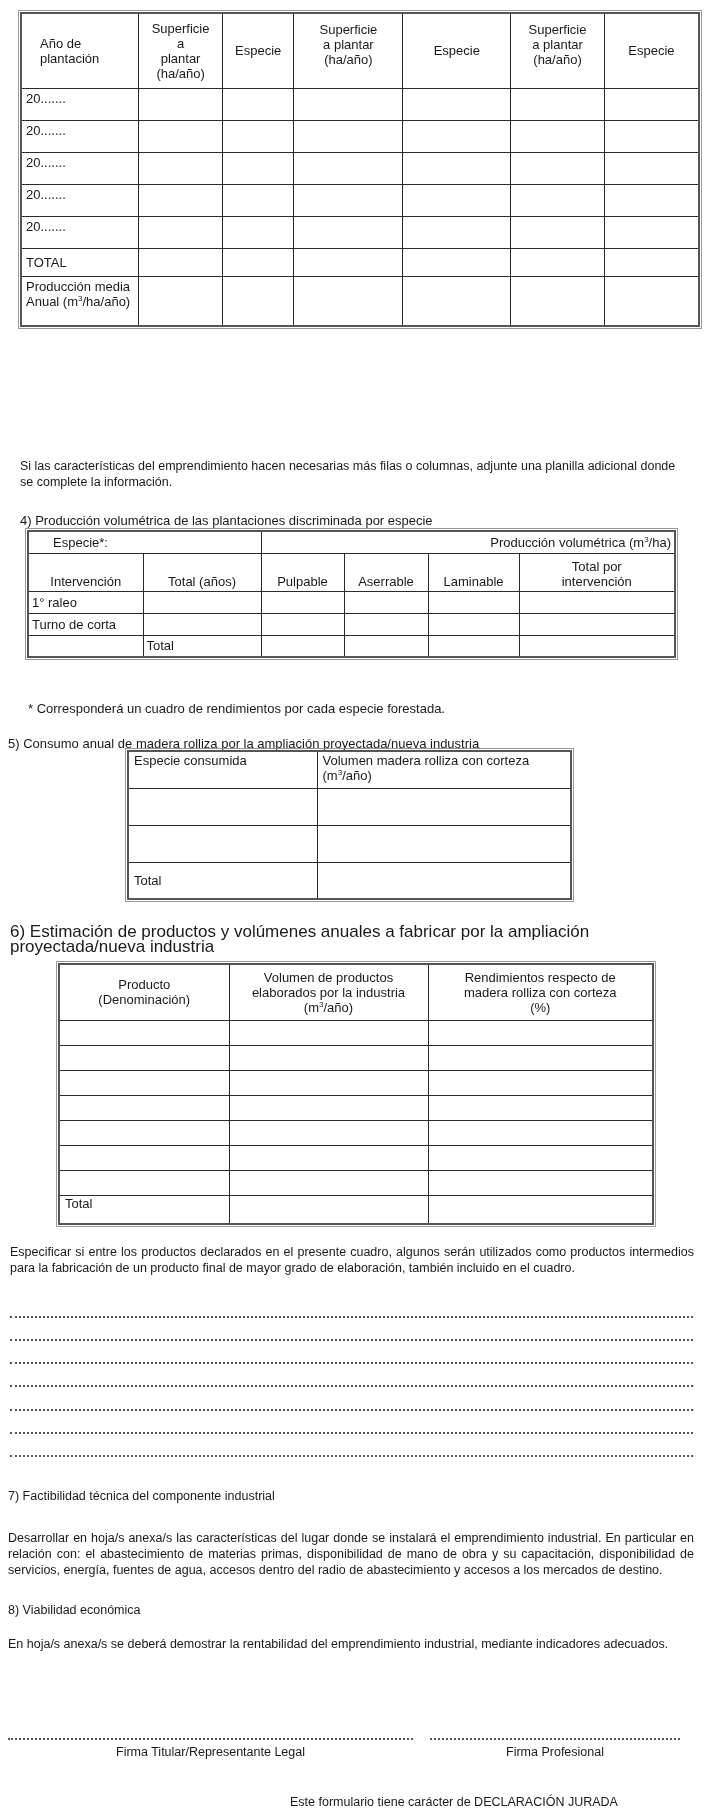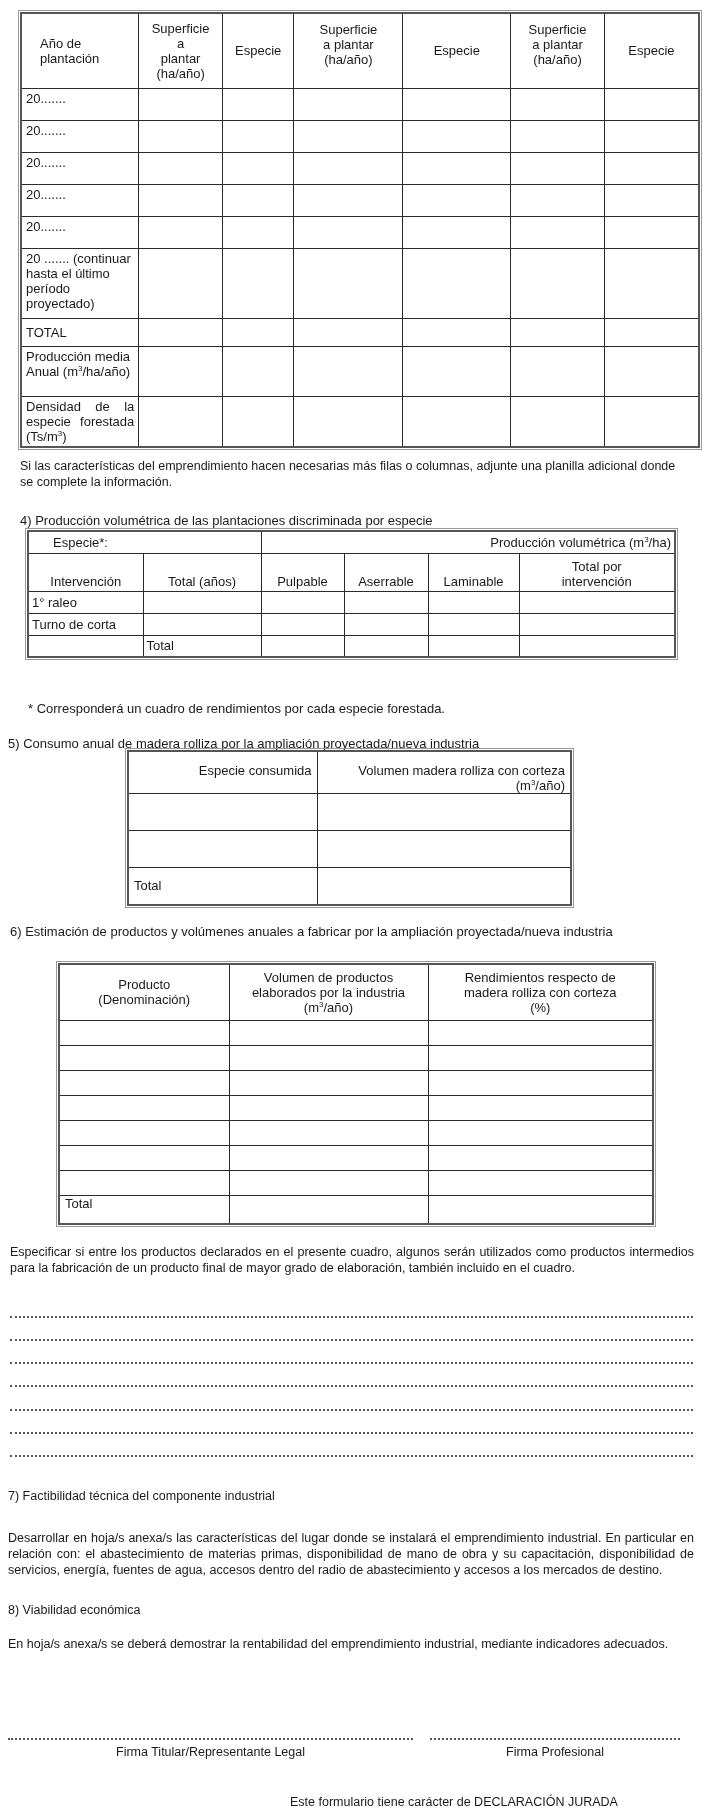--- a/index.html
+++ b/index.html
@@ -26,21 +26,21 @@
   
   #t4 { left: 27px; top: 530px; width: 647px; }
   #t4 td { height: 22px; font-size: 13px; padding: 0 3px; }
   #t4 .hdr td { text-align: right; }
   #t4 .hdr2 td { height: 38px; vertical-align: bottom; text-align: center; line-height: 15px; padding-bottom: 2px; }
   #t4 td.left { text-align: left; }
 
   
   #t5 { left: 127px; top: 750px; width: 443px; }
   #t5 td { height: 37px; font-size: 13px; padding: 0 5px; }
-  #t5 .hdr td { height: 37px; text-align: right; vertical-align: top; line-height: 15px; padding-top: 11px; }
+  #t5 .hdr td { height: 37px; text-align: left; vertical-align: top; line-height: 15px; padding-top: 1px; }
 
   
   #t6 { left: 58px; top: 963px; width: 594px; }
   #t6 td { height: 25px; font-size: 13px; padding: 0 5px; }
   #t6 .hdr td { height: 56px; text-align: center; line-height: 15px; }
   #t6 tr.tot td { height: 29px; }
 
   .dotline { left: 10px; width: 683px; height: 0; border-top: 2px dotted #555; }
   .sig-line { height: 0; border-top: 2px dotted #555; }
   sup { font-size: 8px; line-height: 0; }
@@ -119,49 +119,31 @@
   </tr>
   <tr>
     <td class="lbl">20.......</td>
     <td></td>
         <td></td>
         <td></td>
         <td></td>
         <td></td>
         <td></td>
   </tr>
-  <tr class="tall">
-    <td class="lbl">20 ....... (continuar hasta el último período proyectado)</td>
-    <td></td>
-        <td></td>
-        <td></td>
-        <td></td>
-        <td></td>
-        <td></td>
-  </tr>
   <tr class="tot">
     <td class="lbl" style="vertical-align:middle;">TOTAL</td>
     <td></td>
         <td></td>
         <td></td>
         <td></td>
         <td></td>
         <td></td>
   </tr>
   <tr class="mid">
     <td class="lbl"><span>Producción media Anual (m</span><sup>3</sup><span>/ha/año)</span></td>
-    <td></td>
-        <td></td>
-        <td></td>
-        <td></td>
-        <td></td>
-        <td></td>
-  </tr>
-  <tr class="mid">
-    <td class="lbl just"><span>Densidad de la especie forestada (Ts/m</span><sup>3</sup><span>)</span></td>
     <td></td>
         <td></td>
         <td></td>
         <td></td>
         <td></td>
         <td></td>
   </tr>
 </tbody>
   </table>
 
@@ -240,21 +222,21 @@
         <td></td>
         <td></td>
       </tr>
   <tr>
     <td>Total</td>
     <td></td>
   </tr>
 </tbody>
   </table>
 
-<p class="abs" style="left:10px; top:924px; width:690px; font-size:13px; line-height:15px;">6) Estimación de productos y volúmenes anuales a fabricar por la ampliación proyectada/nueva industria</p>
+<p class="abs" style="left:10px; top:924px; width:690px; font-size:17px; line-height:15px;">6) Estimación de productos y volúmenes anuales a fabricar por la ampliación proyectada/nueva industria</p>
 <table id="t6" class="abs frame">
   <colgroup>
       <col style="width:170px">
       <col style="width:199px">
       <col style="width:225px">
     </colgroup>
   <tbody>
       <tr class="hdr">
     <td>
       <div>Producto</div>

